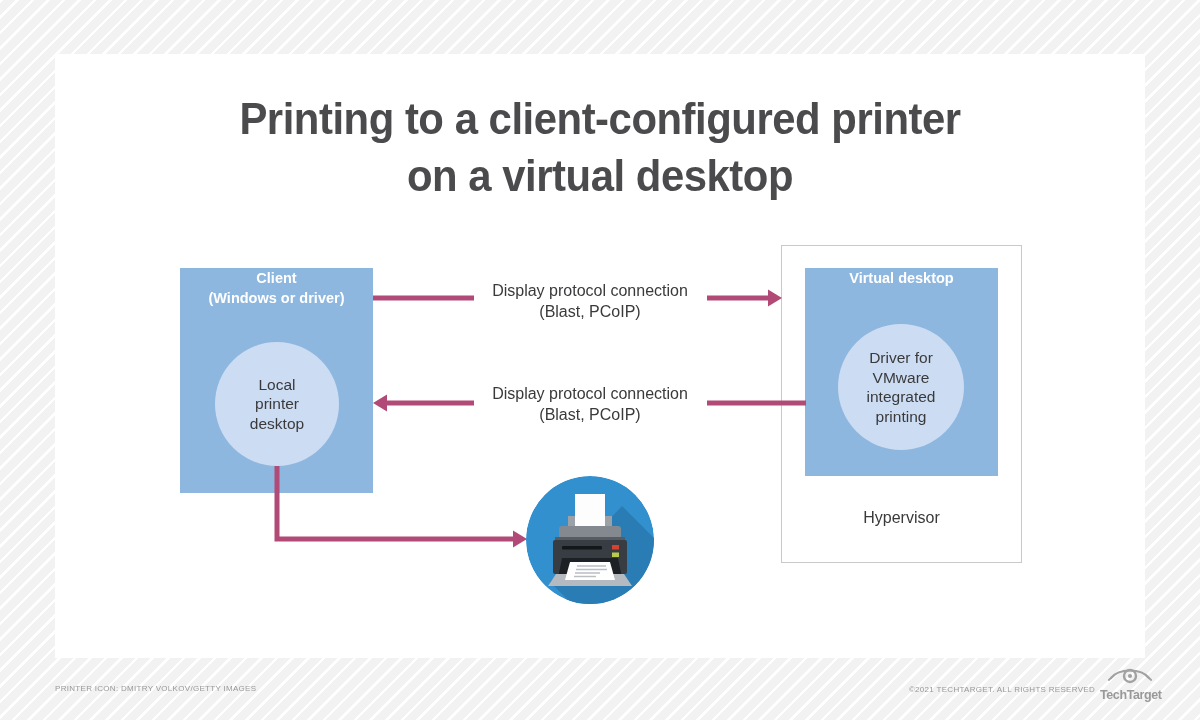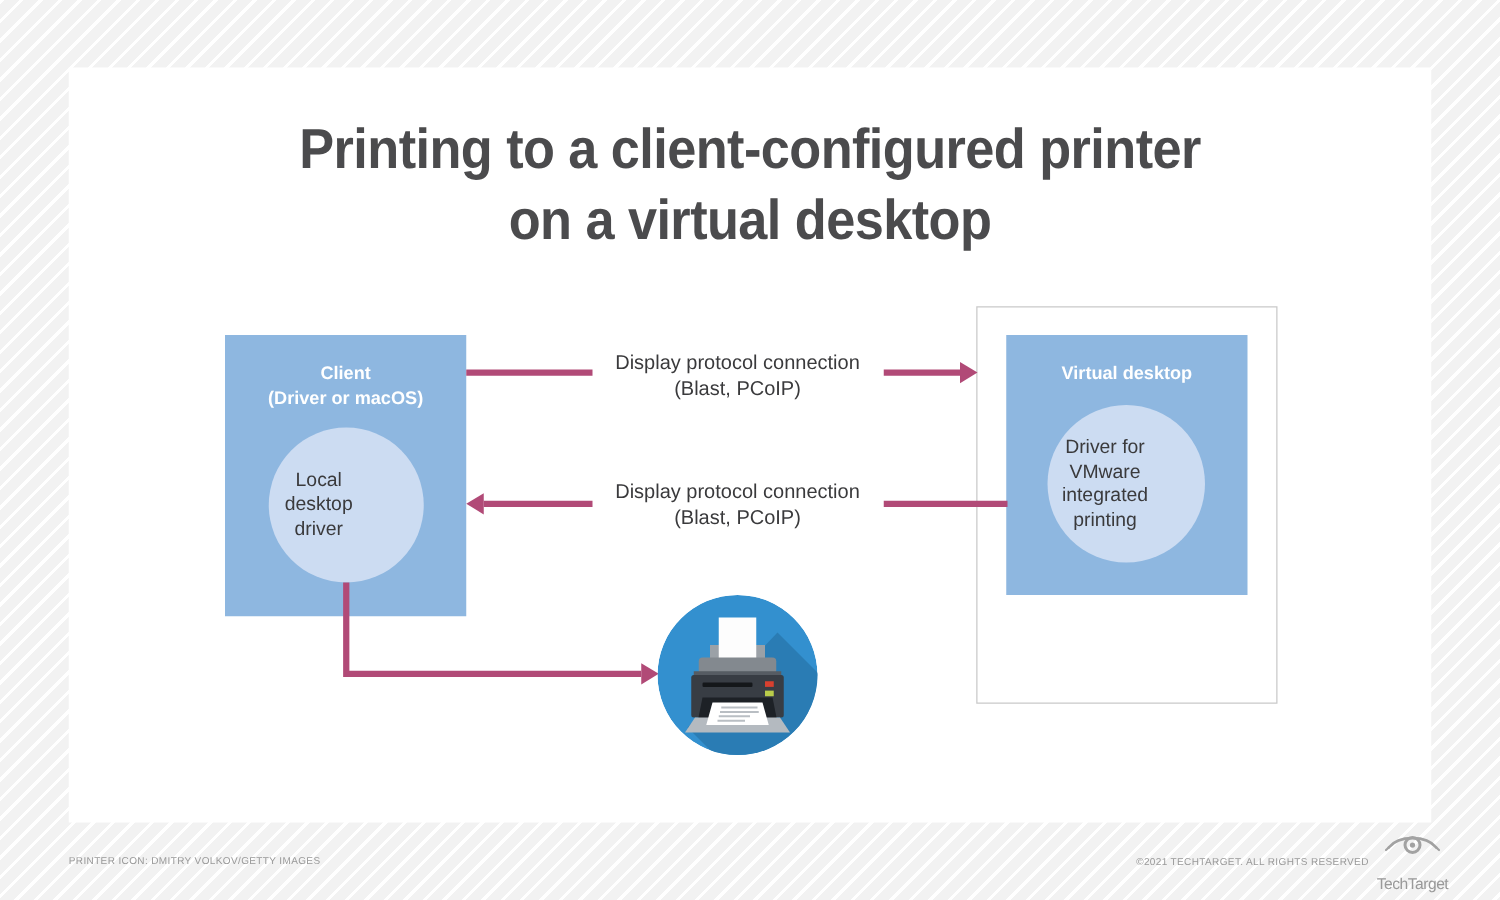--- a/index.html
+++ b/index.html
@@ -21,26 +21,26 @@
   .title{
     position:absolute;left:55px;top:90px;width:1090px;text-align:center;
     font-weight:bold;font-size:45px;line-height:57px;color:var(--title-gray,#4b4b4d);
     letter-spacing:-.5px;transform:scaleX(.93);transform-origin:50% 50%;
   }
   .title span{display:block}
   .bluebox{position:absolute;background:var(--box-blue,#8eb7e0)}
   .client-box{left:180px;top:268px;width:193px;height:225px}
   .vd-box{left:805px;top:268px;width:193px;height:208px}
   .box-title{
-    padding-top:21px;text-align:center;color:#ffffff;font-weight:bold;
+    text-align:center;color:#ffffff;font-weight:bold;
     font-size:14.5px;line-height:20px;
   }
   .driver-circle{
     position:absolute;border-radius:50%;background:var(--circle-blue,#ccdcf2);
-    display:flex;align-items:center;justify-content:flex-start;text-align:center;
+    display:flex;align-items:center;justify-content:center;text-align:center;
     color:var(--body-text,#3a3a3c);font-size:15.5px;line-height:19.5px;
   }
   .client-circle{left:215px;top:342px;width:124px;height:124px}
   .client-circle .ctext{width:80px}
   .vd-circle{left:838px;top:324px;width:126px;height:126px}
   .vd-circle .ctext{width:92px}
   .hypervisor-box{
     position:absolute;left:781px;top:245px;width:241px;height:318px;
     background:#ffffff;border:1px solid var(--hypervisor-border,#c9c9c9);
   }
@@ -61,44 +61,45 @@
   .footer-credit{
     position:absolute;left:55px;top:684px;font-size:8px;font-weight:normal;
     letter-spacing:.3px;color:var(--footer-gray,#999)
   }
   .footer-copyright{
     position:absolute;right:105px;top:685px;font-size:8px;font-weight:normal;
     letter-spacing:.3px;color:var(--footer-gray,#999)
   }
   .brand{position:absolute;left:1100px;top:664px;width:60px;text-align:center;color:var(--footer-gray,#999)}
   .brand-eye{display:block;margin:0 auto}
-  .brand-name{font-size:12.5px;font-weight:normal;letter-spacing:-.4px;margin-top:16px}
+  .brand-name{font-size:12.5px;font-weight:bold;letter-spacing:-.4px;margin-top:4px}
 </style>
 </head>
 <body>
 
 <div class="stage">
 
   <div class="card"></div>
 
   <h1 class="title">
     <span>Printing to a client-configured printer</span>
     <span>on a virtual desktop</span>
   </h1>
 
   <div class="hypervisor-box"></div>
+  <div class="hypervisor-label">Hypervisor</div>
 
   <div class="bluebox client-box">
     <div class="box-title">
       <span>Client</span><br>
-      <span>(Driver or macOS)</span>
+      <span>(Windows or driver)</span>
     </div>
   </div>
   <div class="driver-circle client-circle">
-    <div class="ctext">Local desktop driver</div>
+    <div class="ctext">Local printer desktop</div>
   </div>
 
   <div class="bluebox vd-box">
     <div class="box-title">Virtual desktop</div>
   </div>
   <div class="driver-circle vd-circle">
     <div class="ctext">Driver for VMware integrated printing</div>
   </div>
 
   <div class="conn-label top">

